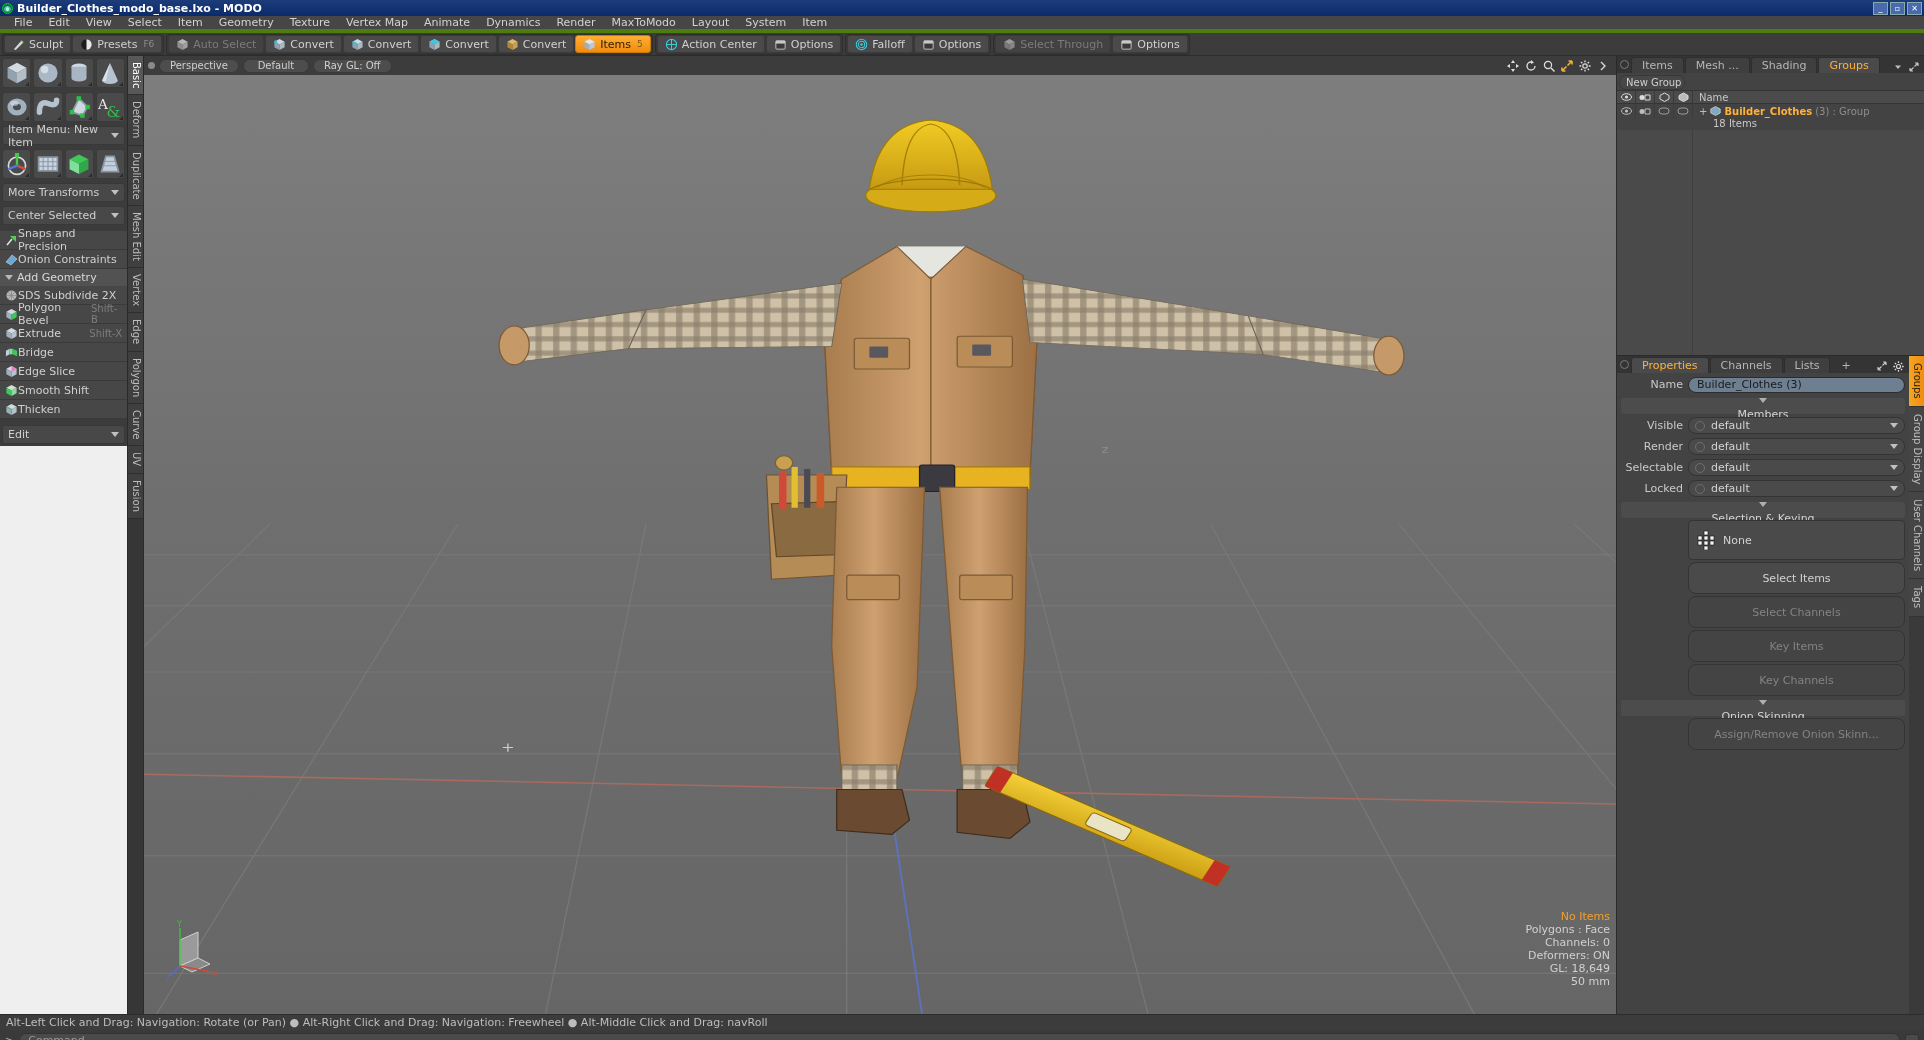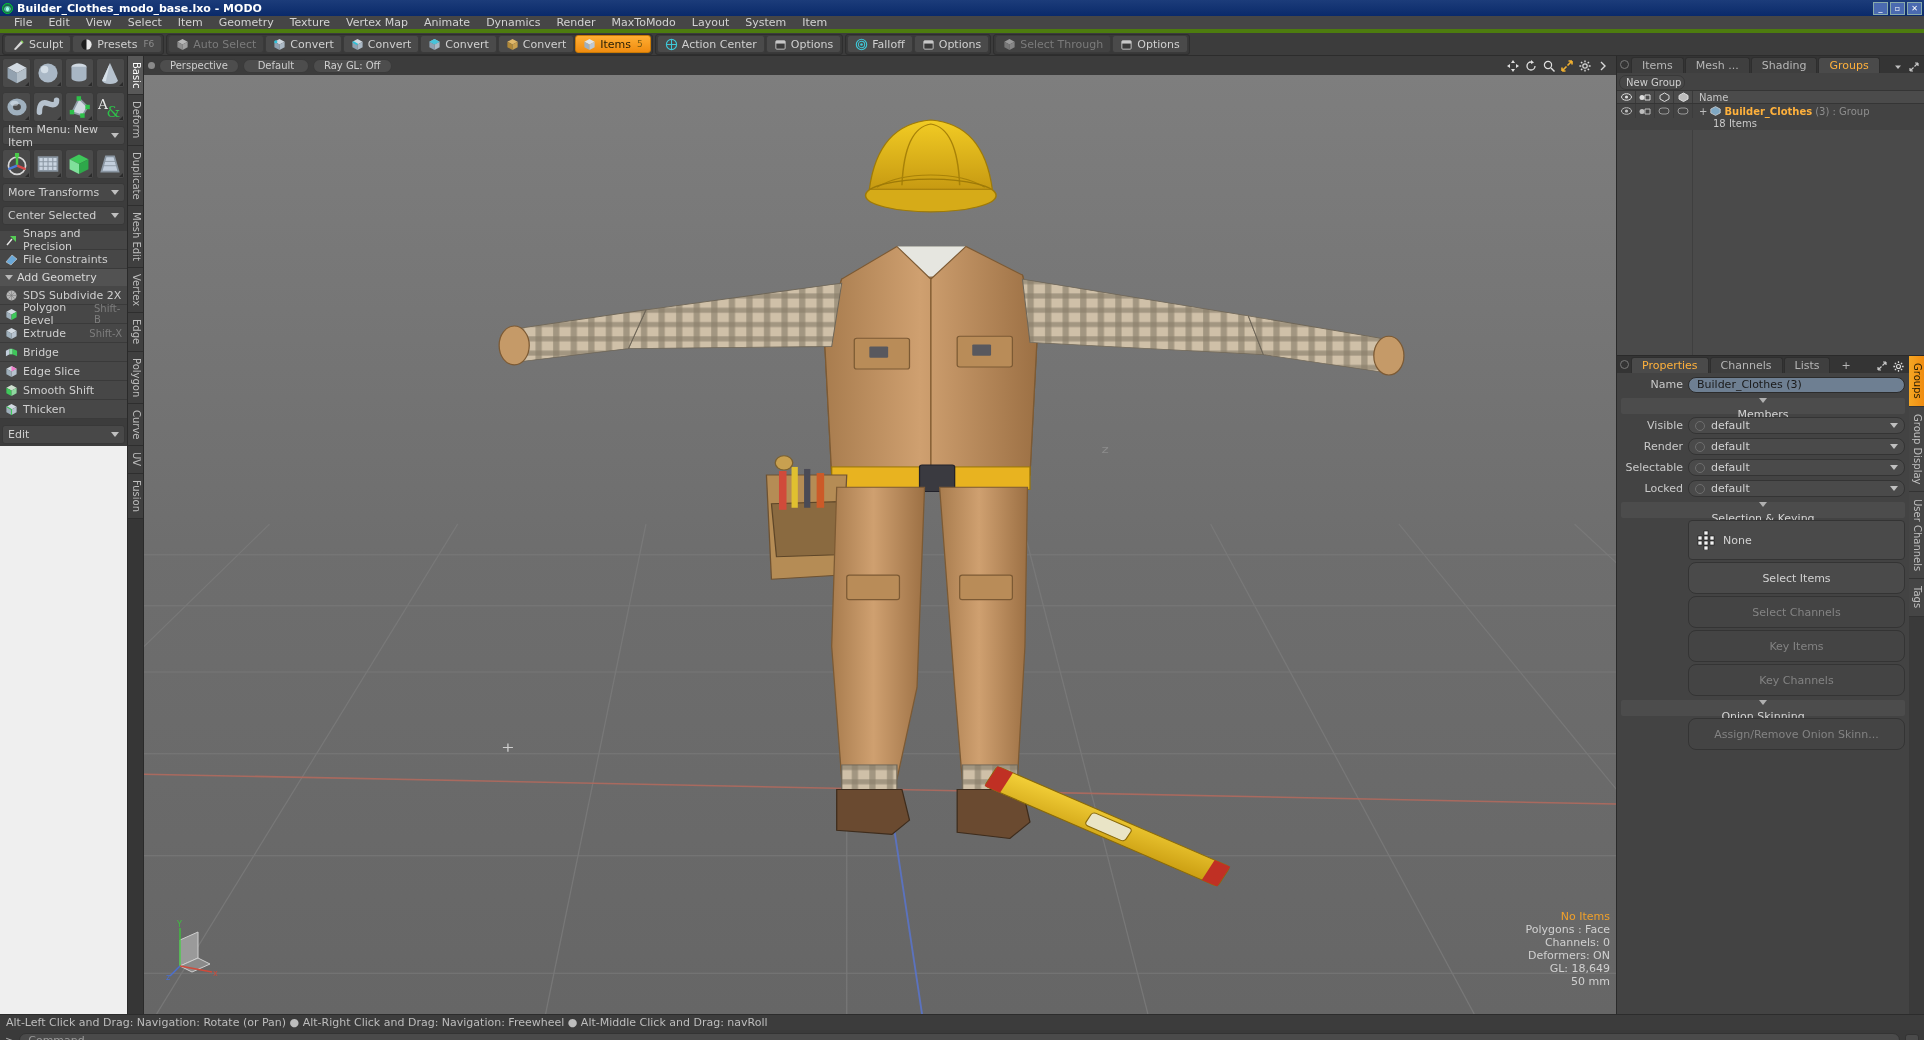--- a/index.html
+++ b/index.html
@@ -47,21 +47,21 @@
     display:flex; flex-direction:column; }
   .lp-row { display:flex; gap:2px; padding:2px; background:#3c3c3c; }
   .lp-cell { flex:1; height:30px; background:#4a4a4a; border:1px solid #3a3a3a;
     border-radius:3px; position:relative; display:flex;align-items:center;justify-content:center;}
   .lp-cell:after{content:"";position:absolute;right:1px;bottom:1px;
     border-left:4px solid transparent;border-bottom:4px solid #2a2a2a;}
   .lp-drop { margin:2px; height:19px; background:#484848; border:1px solid #383838;
     border-radius:3px; display:flex; align-items:center; padding:0 5px; color:#cfcfcf; font-size:11px;}
   .lp-drop .car { margin-left:auto; border-left:4px solid transparent;
     border-right:4px solid transparent; border-top:5px solid #c0c0c0; }
-  .lp-item { height:19px; display:flex; align-items:center; gap:5px; padding:0 5px;
+  .lp-item { height:19px; display:flex; align-items:center; padding:0 5px;
     background:#474747; border-bottom:1px solid #3a3a3a; color:#cfcfcf; font-size:11px;}
   .lp-item .shc{ margin-left:auto; color:#7d7d7d; font-size:10px;}
   .lp-hdr { height:17px; display:flex;align-items:center;gap:4px; padding:0 5px;
     background:#525252; color:#d8d8d8; font-size:11px;}
   .lp-hdr .tri{border-left:4px solid transparent;border-right:4px solid transparent;border-top:5px solid #b8b8b8;}
   .lp-sep { height:4px; }
   #leftpanel .filler { flex:1; background:#efefef; }
 
   
   #vtabs { width:16px; background:#363636; display:flex; flex-direction:column;
@@ -437,21 +437,21 @@
           </svg>
       </span>
       <span>Snaps and Precision</span>
     </div>
     <div class="lp-item">
       <span class="ico">
         <svg viewBox="0 0 13 13">
             <path d="M1 9 L7 2 L12 6 L6 12 Z" fill="#6aa8d8" stroke="#d0d0d0" stroke-width=".6"></path>
           </svg>
       </span>
-      <span>File Constraints</span>
+      <span>Onion Constraints</span>
     </div>
     <div class="lp-hdr">
       <span class="tri"></span>
       <span>Add Geometry</span>
     </div>
     <div id="tools">
         <div class="lp-item">
           <svg class="ico" style="width:13px;height:13px" viewBox="0 0 14 14">
             <circle cx="7" cy="7" r="5.4" fill="#b6b6b6"></circle>
             <g stroke="#7a7a7a" stroke-width=".6">

